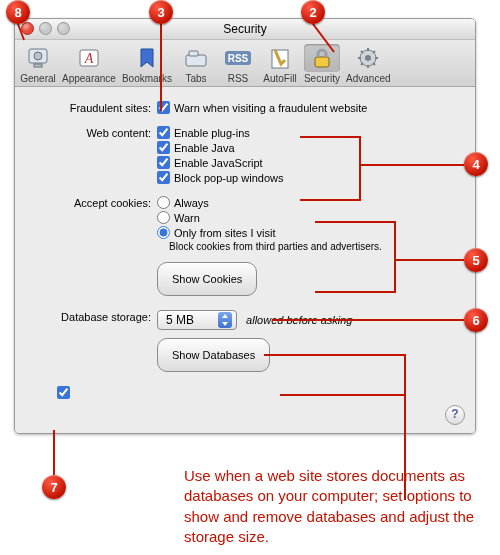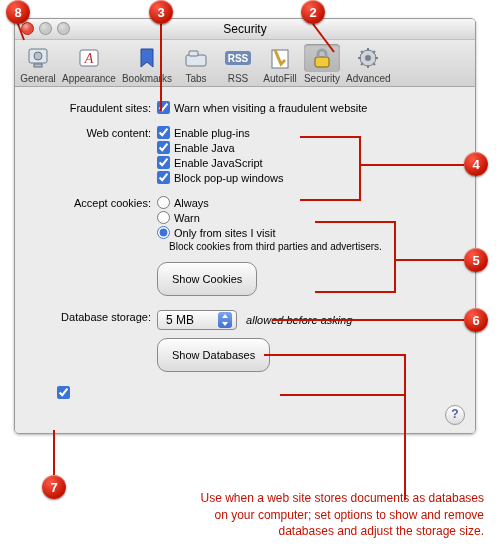--- a/index.html
+++ b/index.html
@@ -152,25 +152,25 @@
     color:#fff;font-weight:bold;font-size:13px;
     display:flex;align-items:center;justify-content:center;
     box-shadow:0 1px 2px rgba(0,0,0,.5), inset 0 1px 1px rgba(255,255,255,.4);
     z-index:50;
   }
   .line { stroke:#c21200; stroke-width:2; fill:none; }
   .svglines{position:absolute;left:0;top:0;width:500px;height:555px;pointer-events:none;z-index:40;}
   .caption {
     position:absolute;
     right:16px;
-    bottom:16px;
+    bottom:8px;
     width:300px;
-    text-align:right;
+    text-align:left;
     color:#c21200;
-    font-size:12px;
+    font-size:15px;
     line-height:1.35;
   }
 </style>
 </head>
 <body>
 
 <div class="window">
   <div class="titlebar">
     <div class="traffic">
       <div class="tl red"></div>

